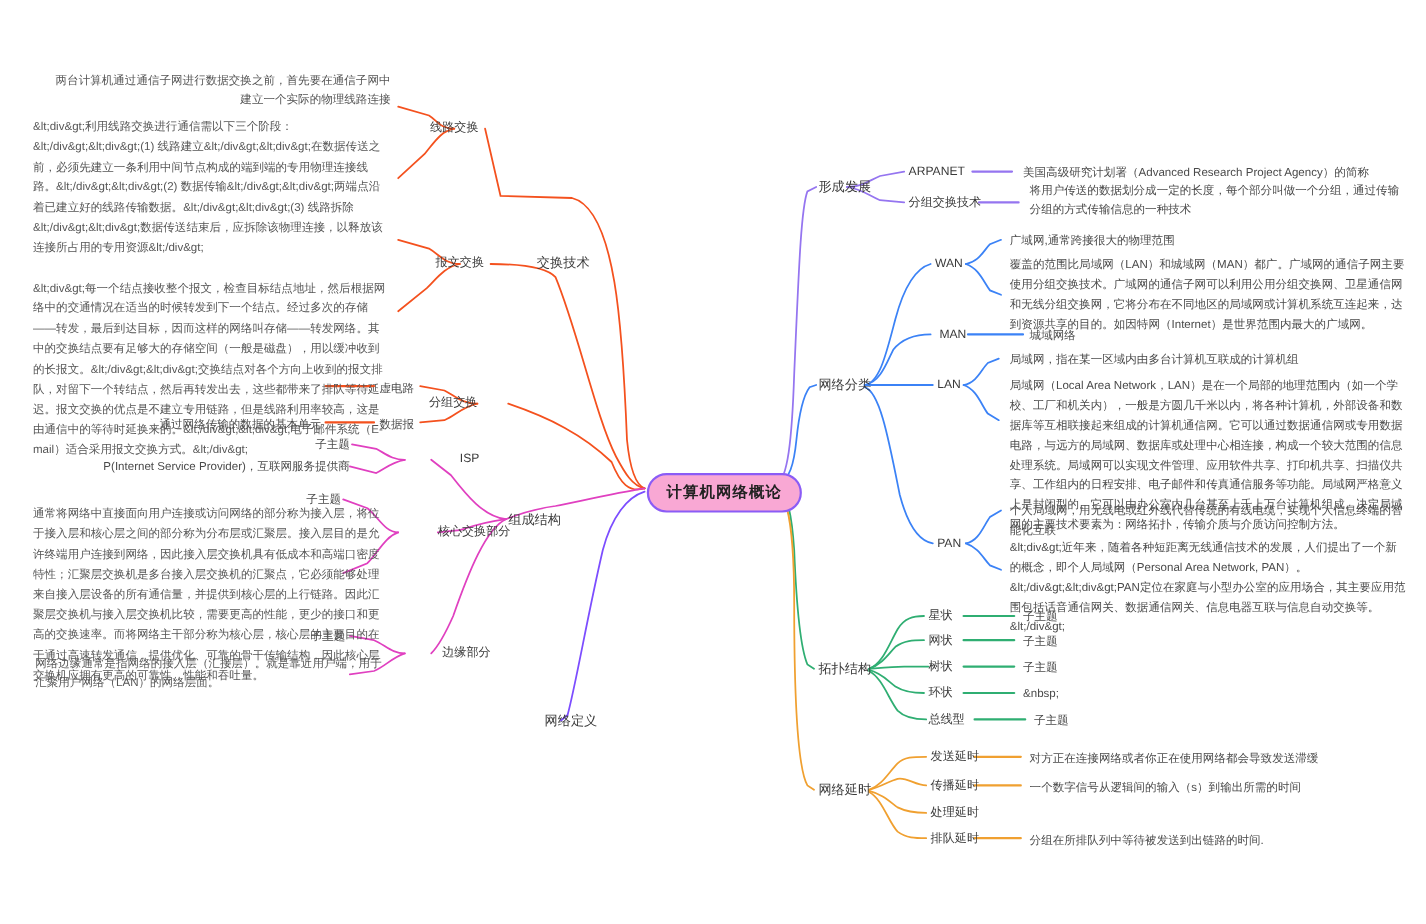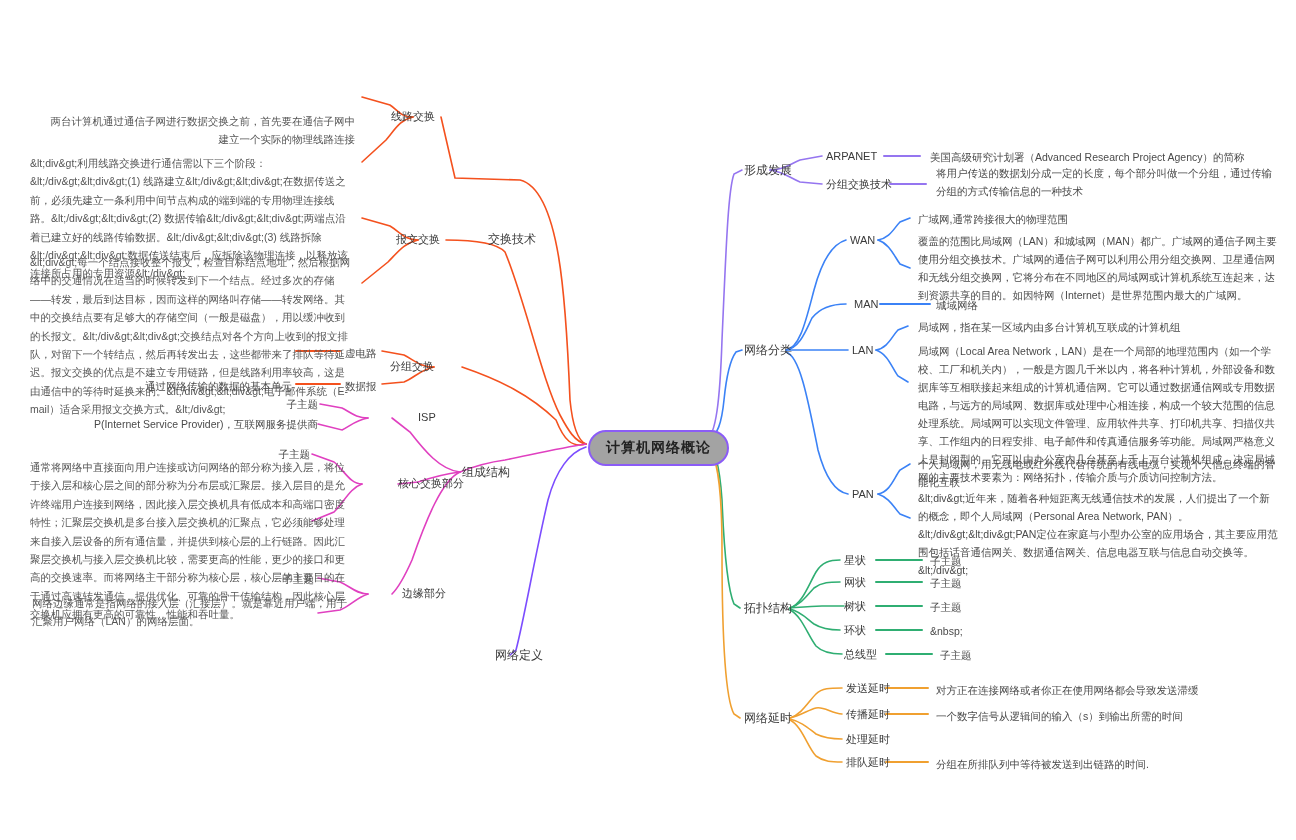--- a/index.html
+++ b/index.html
@@ -18,35 +18,35 @@
     color: #333333;
     line-height: 1.55;
     white-space: nowrap;
   }
   .node.wrap { white-space: normal; }
 
   .root {
     position: absolute;
     border: 2px solid #8B5CF6;
     border-radius: 22px;
-    background: #a3a3a3;
+    background: #f9a8d4;
     padding: 7px 16px;
     font-size: 14px;
     color: #222222;
     font-weight: bold;
     letter-spacing: 1px;
     white-space: nowrap;
   }
 
   .lvl1 { font-size: 12px; color: #3a3a3a; }
   .lvl2 { font-size: 11px; color: #3a3a3a; }
   .leaf { font-size: 10.5px; color: #4a4a4a; line-height: 1.72; }
   .leaf-r { text-align: right; }
   .para { font-size: 10.5px; color: #555; line-height: 1.75; }
-  .para-r { text-align: right; margin-top: 48px; }
+  .para-r { text-align: right; }
   .indent { text-indent: 12px; }
 </style>
 </head>
 <body>
 
 <div id="canvas">
 
   <svg id="wires" viewBox="0 0 1296 840">
     <g fill="none" stroke-width="1.6" stroke-linecap="round">
 

